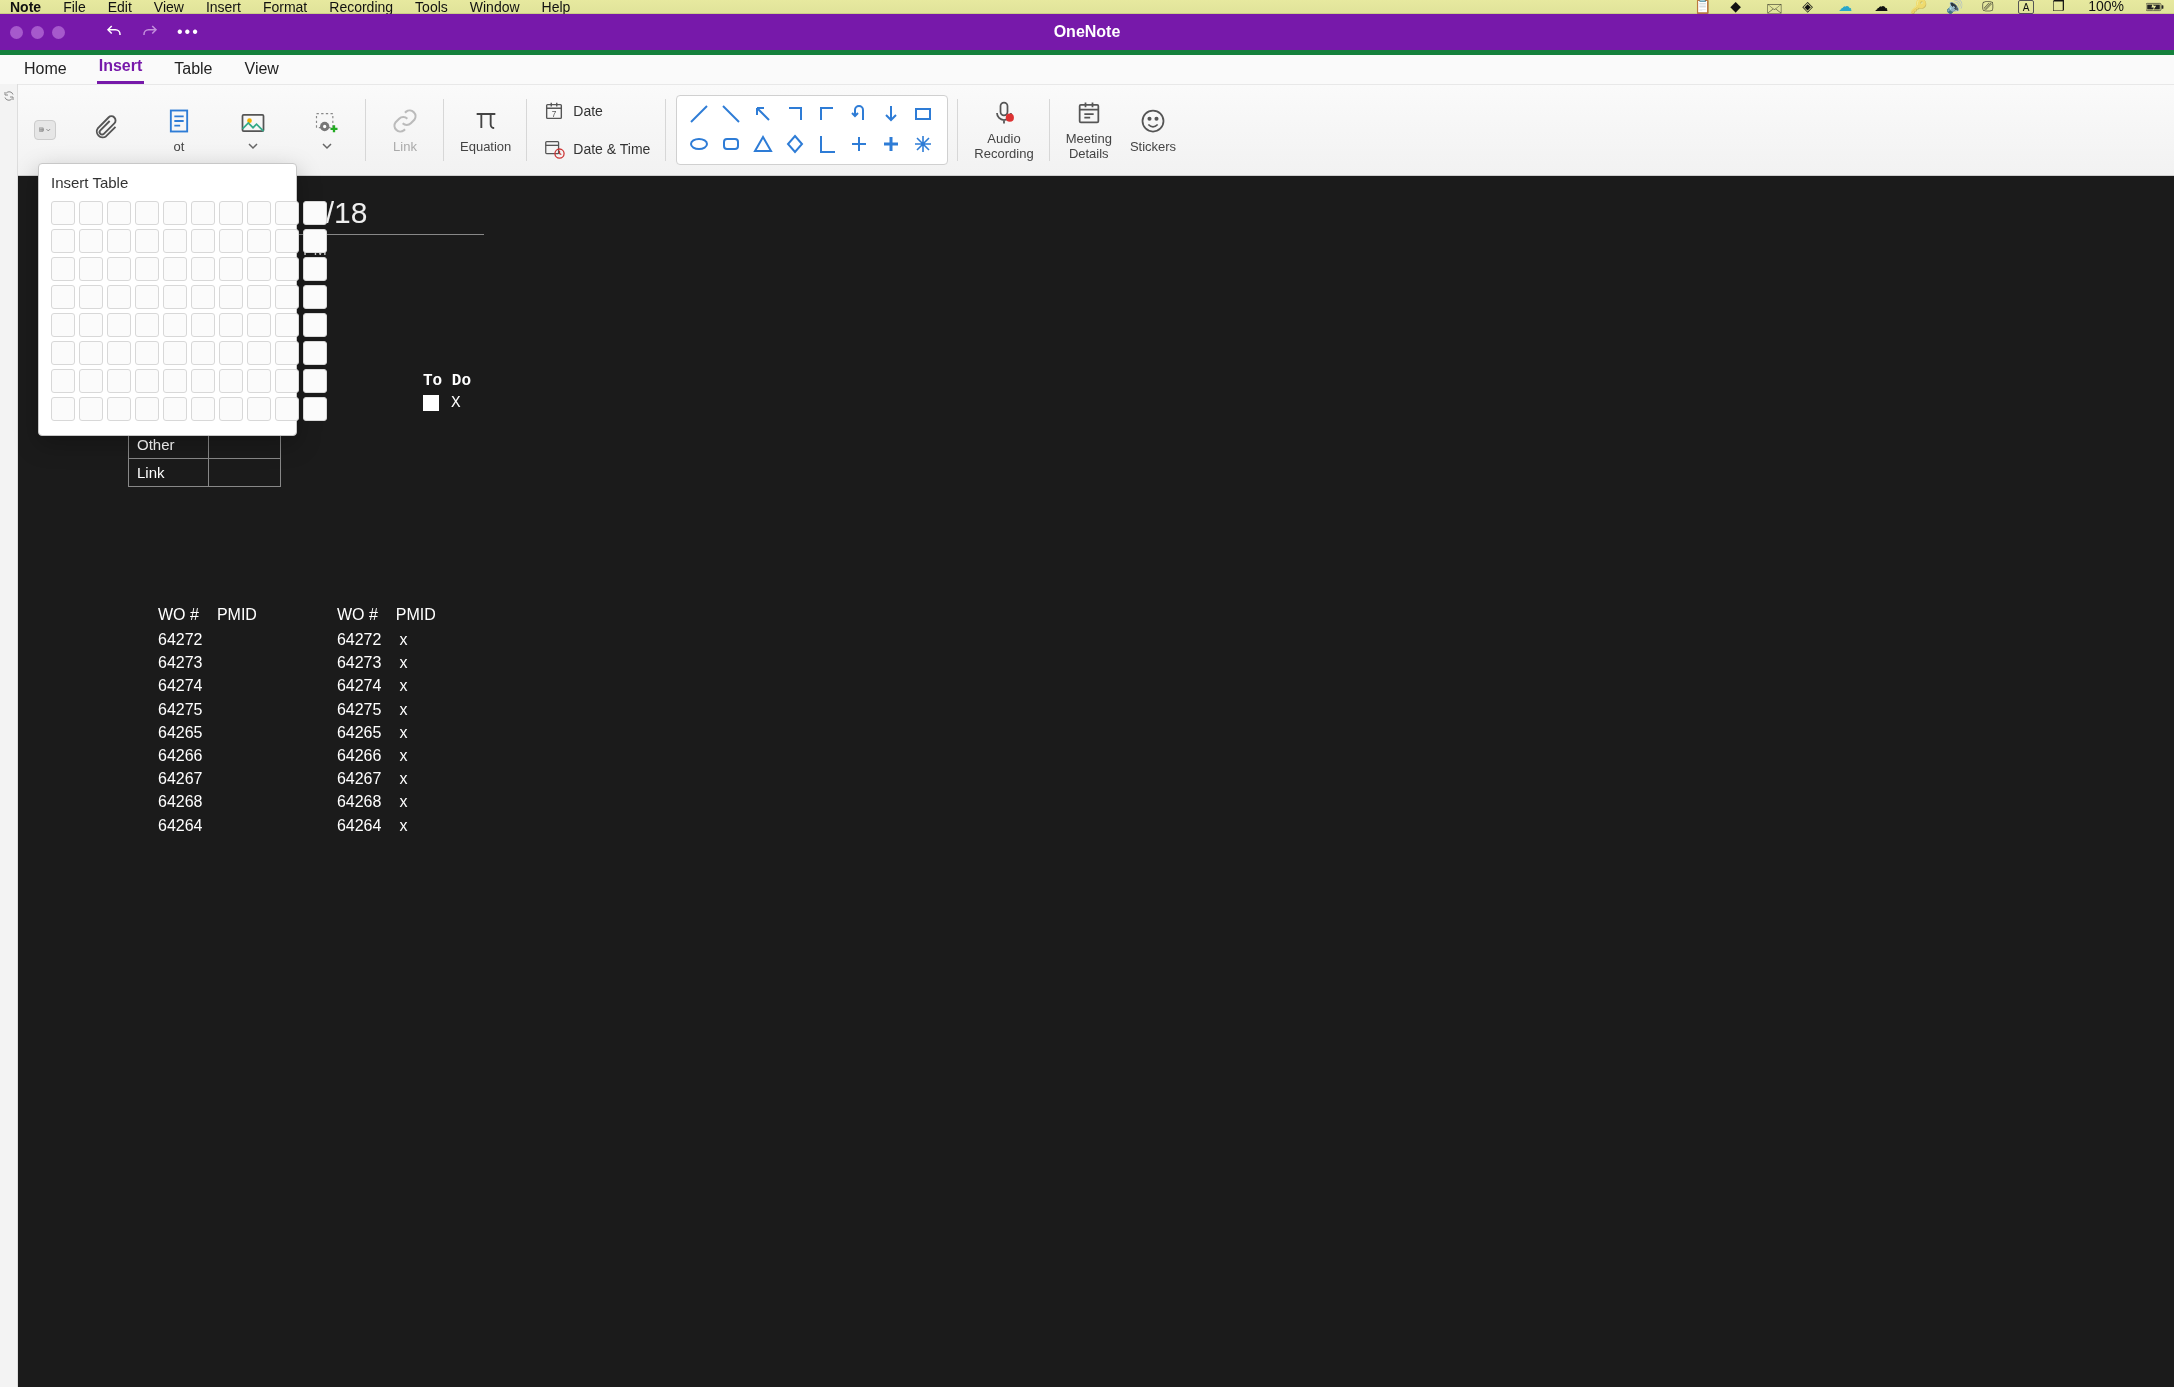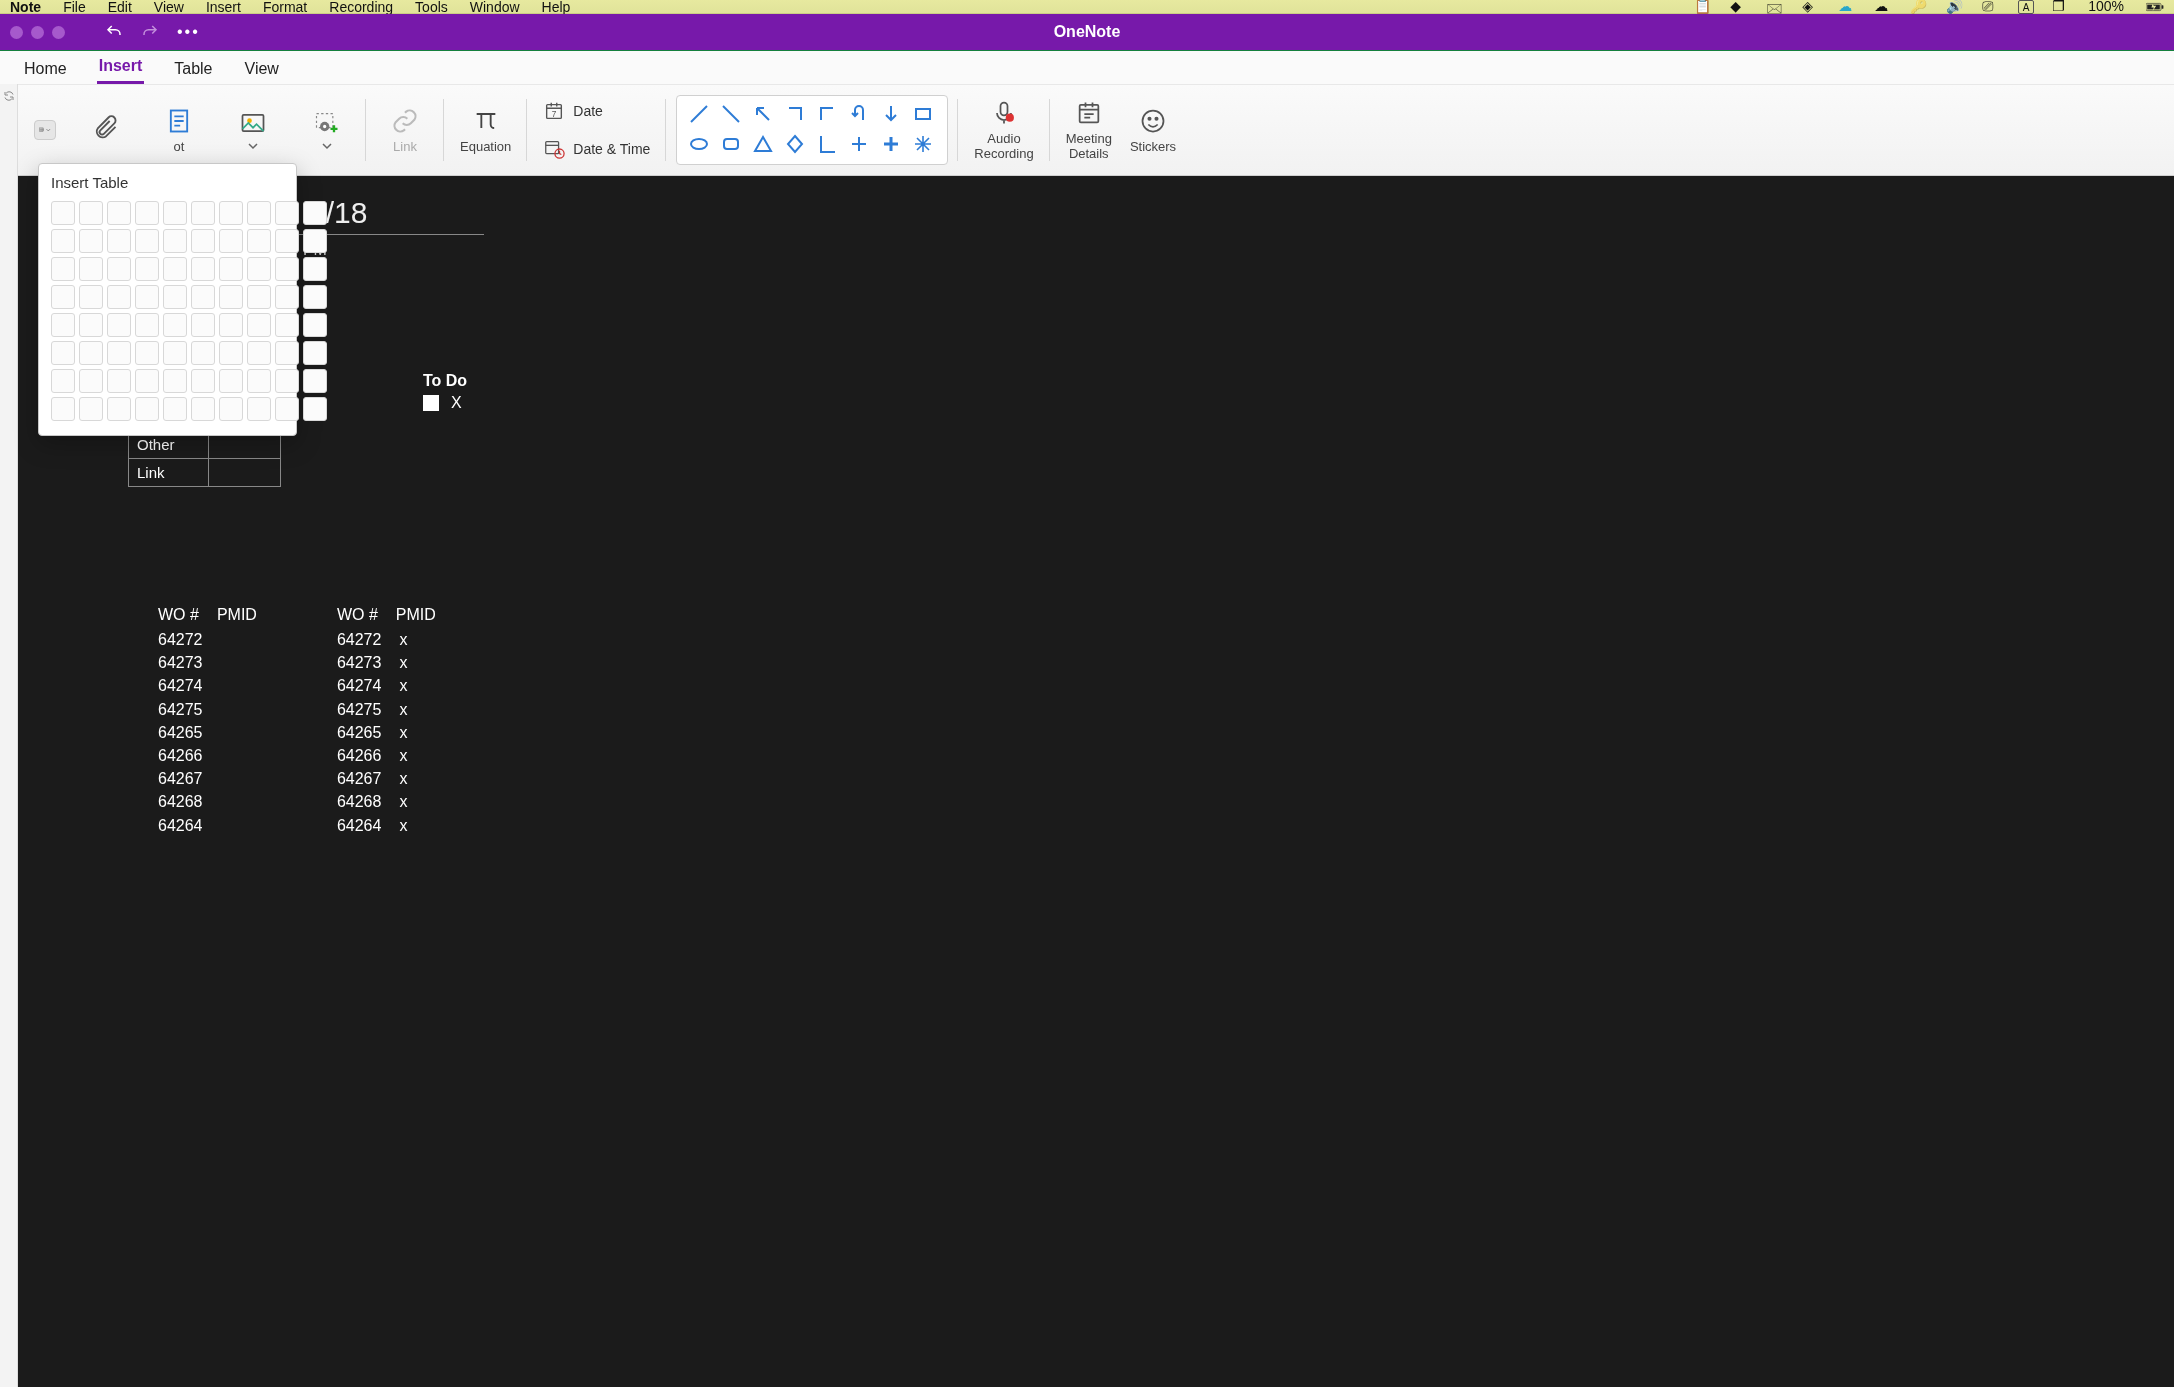--- a/index.html
+++ b/index.html
@@ -15,21 +15,21 @@
 
   
   .titlebar { height:36px; background:#7719aa; display:flex; align-items:center; color:#fff; position:relative; }
   .traffic { display:flex; gap:8px; margin-left:10px; }
   .traffic span { width:13px; height:13px; border-radius:50%; background:#a659cc; display:inline-block; }
   .qat { display:flex; gap:18px; margin-left:40px; align-items:center; }
   .qat svg { width:18px; height:18px; }
   .titlebar .title { position:absolute; left:50%; transform:translateX(-50%); font-weight:600; font-size:16px; }
 
   
-  .app-tabs { height:34px; background:#fafafa; display:flex; align-items:flex-end; padding-left:22px; gap:28px; font-size:16px; border-top:1px solid #15803d; }
+  .app-tabs { height:34px; background:#fafafa; display:flex; align-items:flex-end; padding-left:22px; gap:28px; font-size:16px; border-top:5px solid #15803d; }
   .app-tabs span { padding:6px 2px; cursor:default; color:#222; }
   .app-tabs span.active { color:#7719aa; font-weight:700; border-bottom:3px solid #7719aa; }
 
   
   .ribbon-wrap { display:flex; }
   .left-gutter { width:18px; background:#f3f3f3; border-right:1px solid #ddd; display:flex; flex-direction:column; align-items:center; gap:10px; padding-top:6px; font-size:11px; color:#666;}
   .ribbon { flex:1; background:linear-gradient(#fafafa,#f2f2f2); border-bottom:1px solid #d0d0d0; border-top:1px solid #e8e8e8; height:92px; display:flex; align-items:center; padding:0 6px; position:relative; }
   .group { display:flex; align-items:center; height:100%; padding:0 10px; position:relative; }
   .group::after { content:""; position:absolute; right:0; top:14px; bottom:14px; width:1px; background:#d7d7d7; }
   .group:last-child::after, .group.no-sep::after { display:none; }
@@ -56,21 +56,21 @@
   .canvas { flex:1; background:#1b1b1b; color:#fff; position:relative; font-size:17px; overflow:hidden; padding:20px 0 0 0;}
   .note-title-block { margin-left:116px; }
   .note-title { font-size:30px; color:#eee; padding-bottom:4px; }
   .note-title-underline { height:1px; background:#888; width:350px; }
   .note-meta { color:#c9c9c9; font-size:16px; margin-top:6px; }
 
   .info-table { position:absolute; top:170px; left:110px; border:1px solid #888; border-collapse:collapse; font-size:15px; color:#fff; }
   .info-table td { border:1px solid #888; padding:3px 8px; min-width:72px; height:28px; }
   .info-table td:first-child { width:80px; }
 
-  .todo { position:absolute; top:196px; left:405px; display:flex; flex-direction:column; gap:4px; font-size:16px;}
+  .todo { position:absolute; top:196px; left:405px; display:flex; flex-direction:column; gap:4px; font-size:16px;font-family:Liberation Mono, monospace;}
   .todo .row { display:flex; align-items:center; gap:12px; }
   .todo .chk { width:16px; height:16px; background:#fff; }
 
   .wo-list { position:absolute; top:430px; left:140px; font-size:16px; color:#fff; display:flex; gap:80px; }
   .wo-col .hdr { font-weight:400; margin-bottom:4px; display:flex; gap:18px;}
   .wo-col .row { display:flex; gap:18px; line-height:1.45; }
   .wo-col.two .row span:nth-child(2){ width:18px;}
 </style>
 </head>
 <body>

